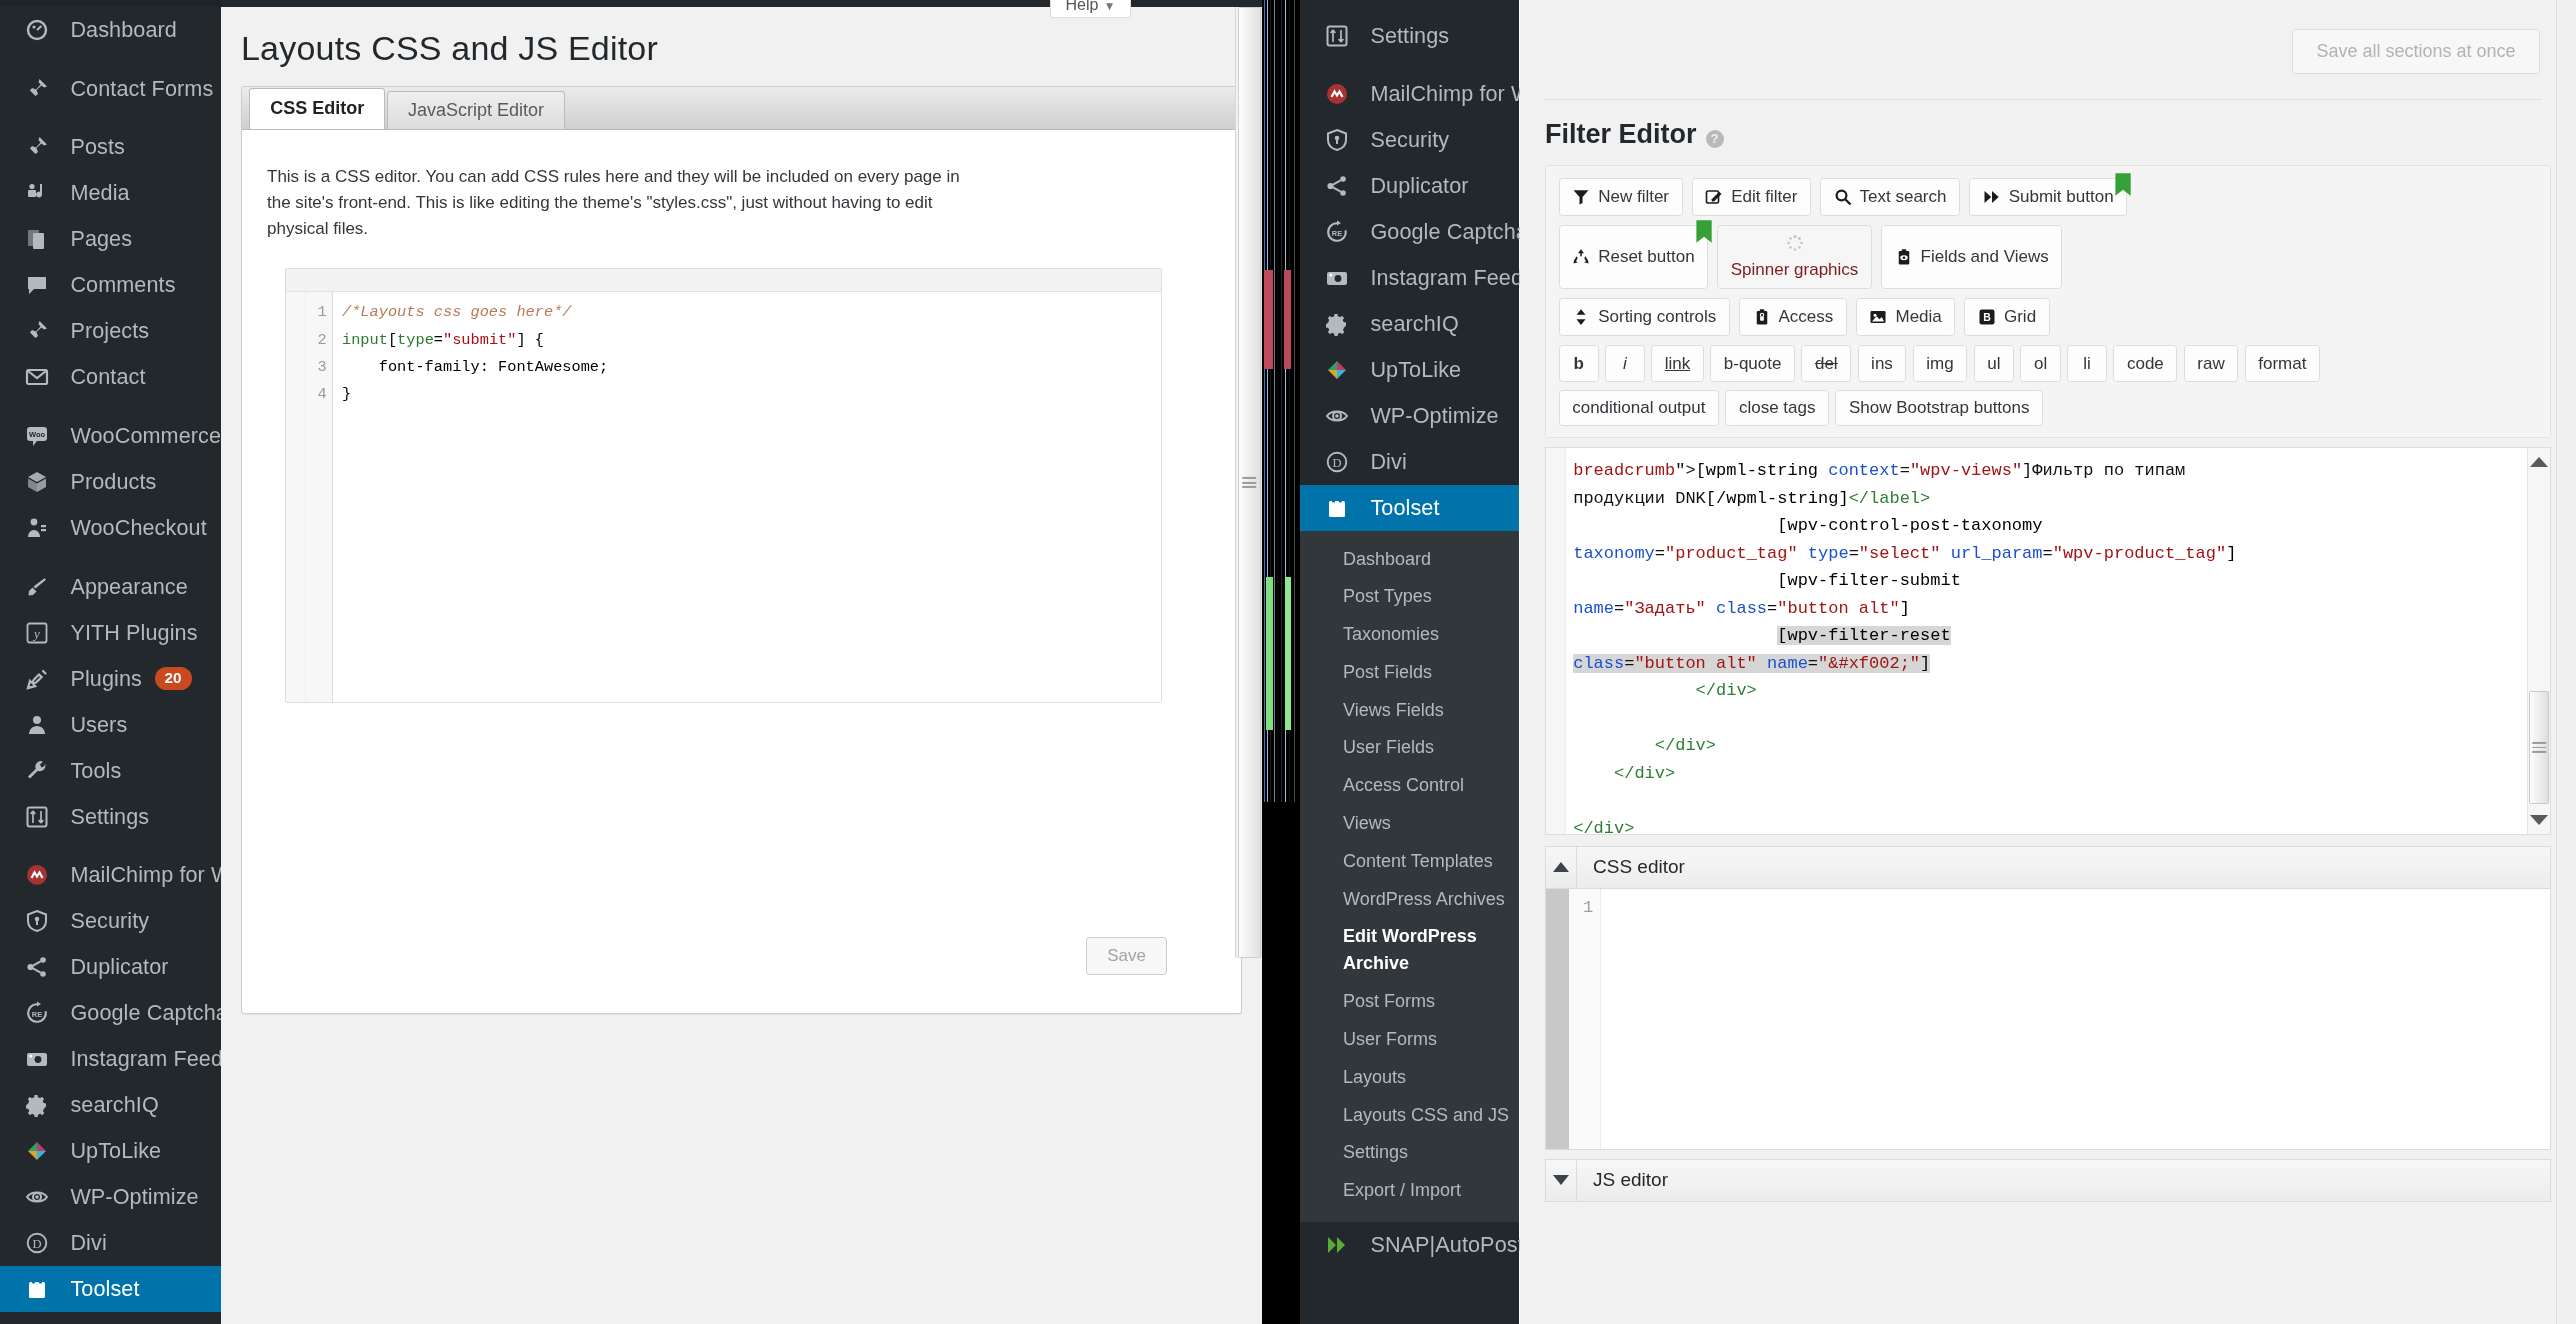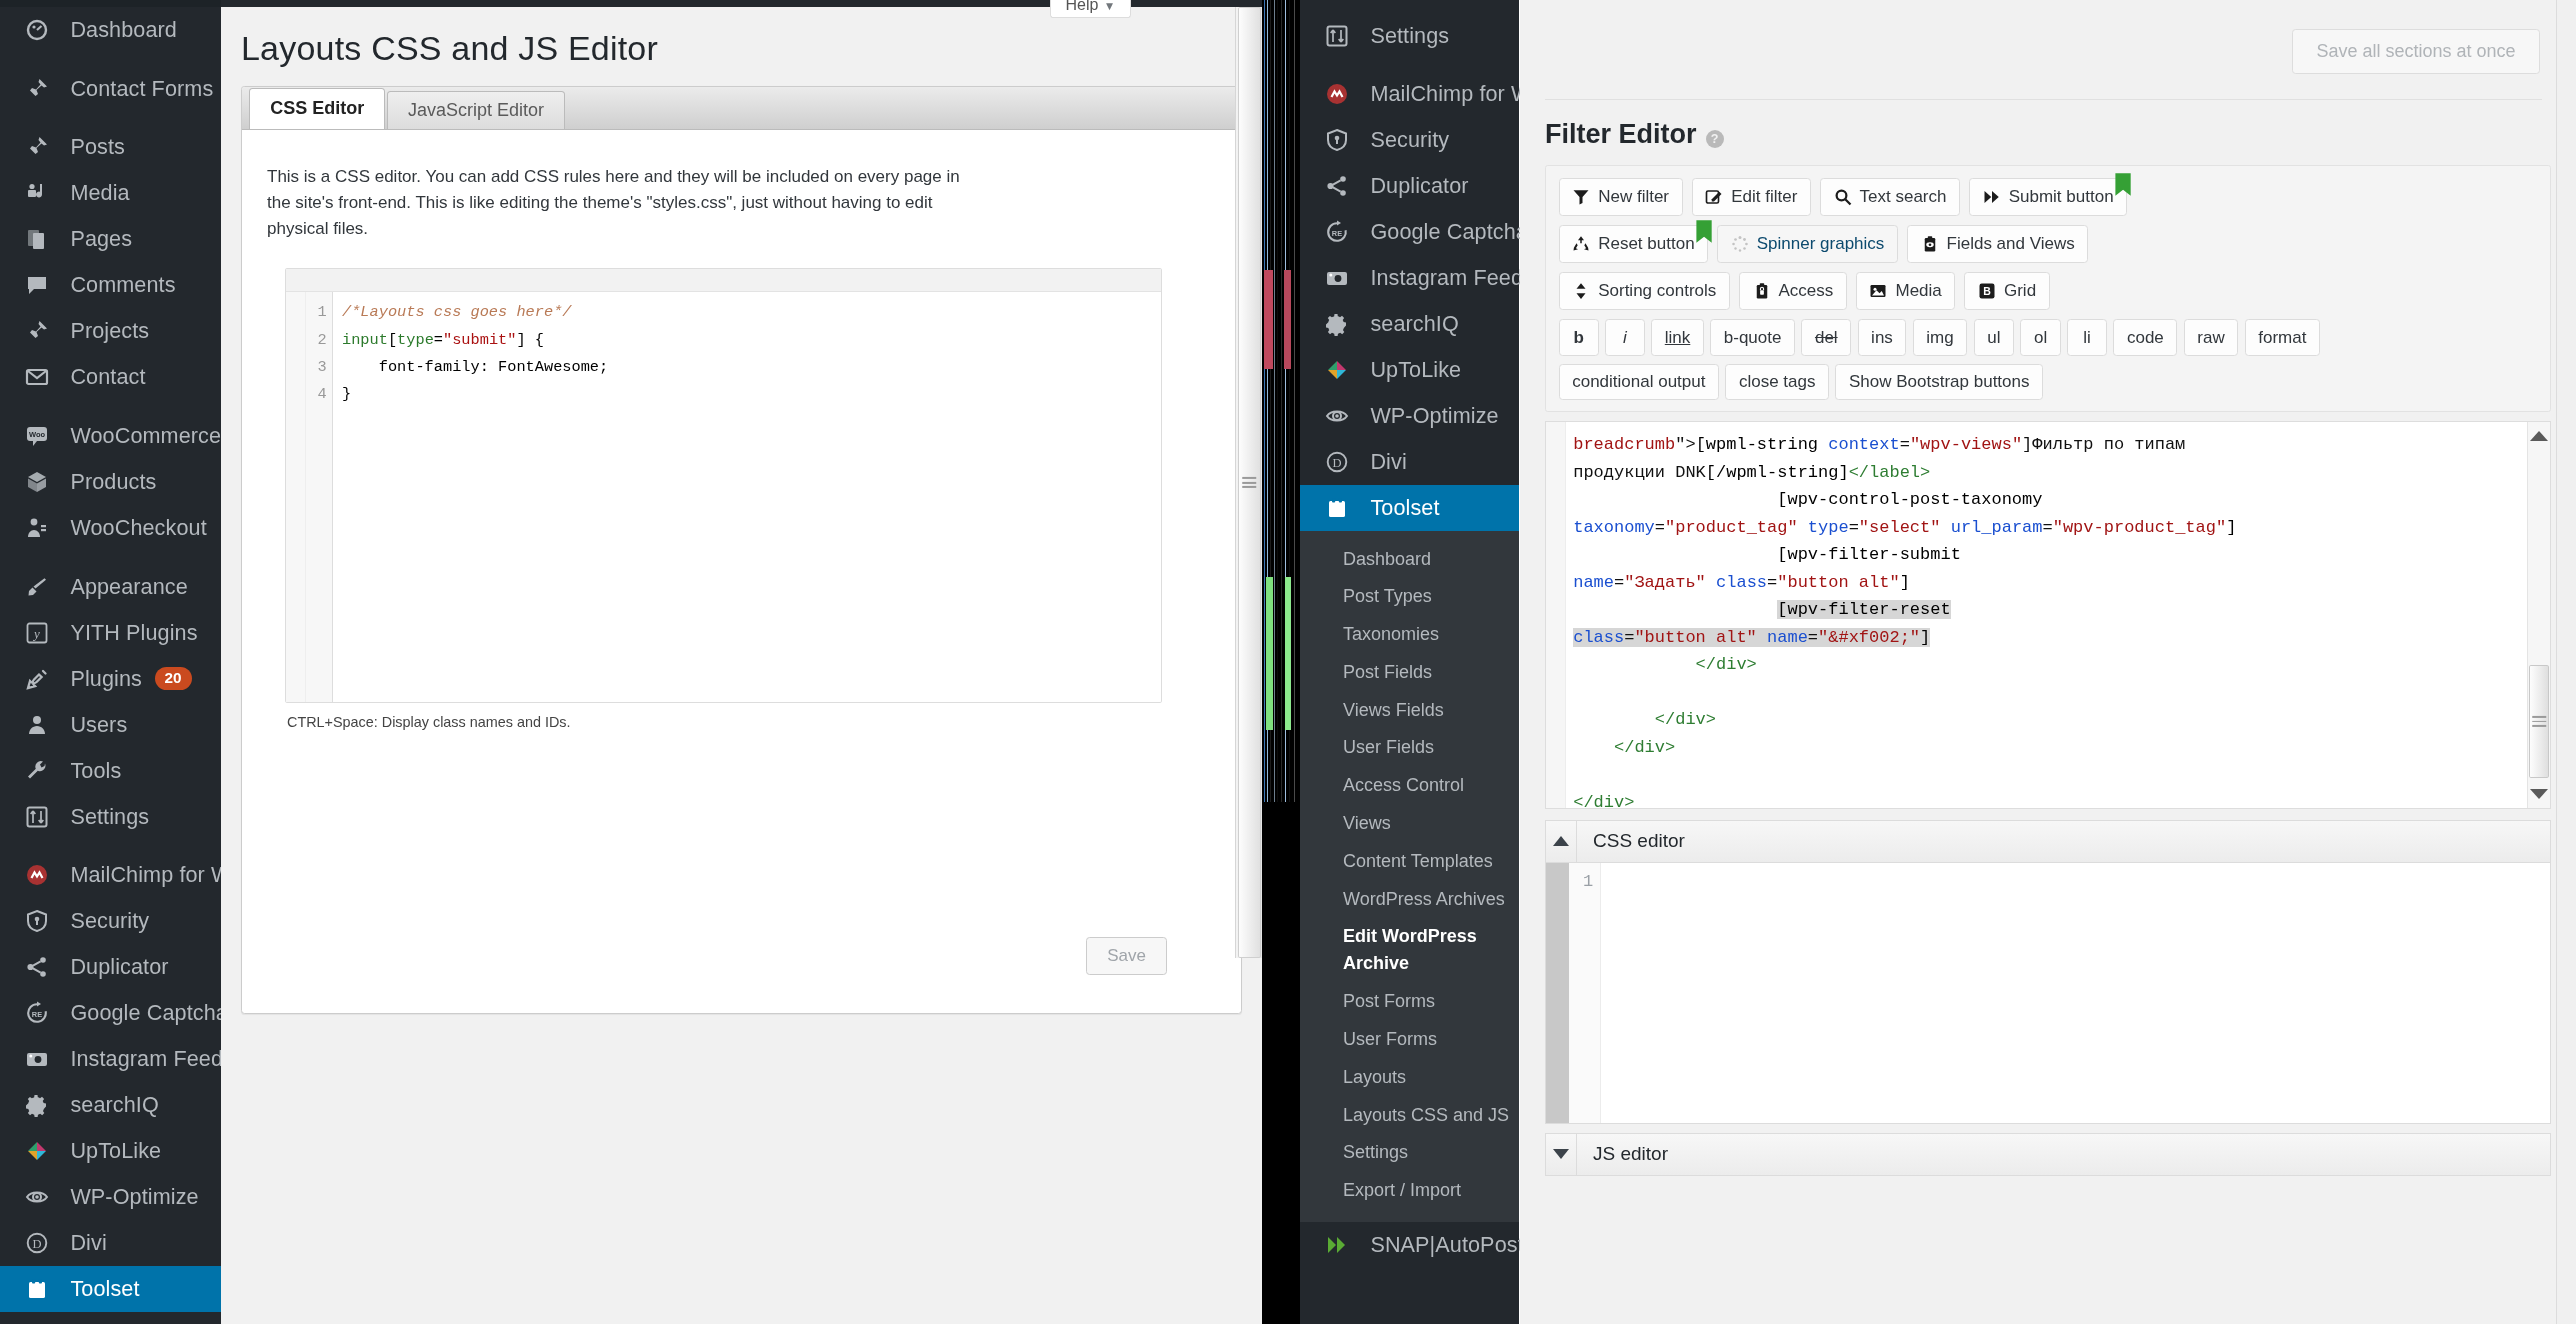--- a/index.html
+++ b/index.html
@@ -171,21 +171,21 @@
     border:0.9px solid #e2e2e2; border-radius:2.7px;
     padding: 12.6px 12.6px 10.8px 12.6px;
   }
   .btn-row { display:flex; flex-wrap:wrap; gap: 9px; margin-bottom: 9px; }
   .tbtn {
     background:#fdfdfd; border:0.9px solid #dcdcdc; border-radius:3.6px;
     font-size: 17px; color:#32373c; padding: 8px 12.6px;
     display:inline-flex; align-items:center; gap:8px;
     cursor:pointer; position:relative; white-space:nowrap;
   }
-  .tbtn.muted { color:#0c4a6e; background:#f6f6f6; }
+  .tbtn.muted { color:#7f1d1d; background:#f6f6f6;flex-direction:column; }
   .tbtn .flag {
     position:absolute; top:-6.3px; right:-4.5px;
     width:15.3px; height:22.5px; background:#35a035;
     clip-path: polygon(0 0,100% 0,100% 100%,50% 74%,0 100%);
   }
   .tag-row { display:flex; flex-wrap:wrap; gap:6.3px; margin-top:3.6px; }
   .tagbtn {
     background:#fdfdfd; border:0.9px solid #dcdcdc; border-radius:3.6px;
     font-size:17px; color:#32373c; padding: 7.2px 12.6px; cursor:pointer;
     min-width: 40px; text-align:center;
@@ -553,21 +553,20 @@
 2
 3
 4</div>
             <div class="codelines" id="mainCode"><span class="cm-comment">/*Layouts css goes here*/</span>
 <span class="cm-tagname">input</span><span class="cm-plain">[</span><span class="cm-attr">type</span><span class="cm-plain">=</span><span class="cm-str">"submit"</span><span class="cm-plain">] {</span>
 <span class="cm-plain">    font-family: FontAwesome;</span>
 <span class="cm-plain">}</span></div>
           </div>
         </div>
 
-        <div class="hint-text">CTRL+Space: Display class names and IDs.</div>
       </div>
 
       <div class="save-row">
         <button class="btn-save">Save</button>
       </div>
     </div>
 
     <div class="main-scroll">
       <div class="main-scroll-thumb">
         <span class="grip">

